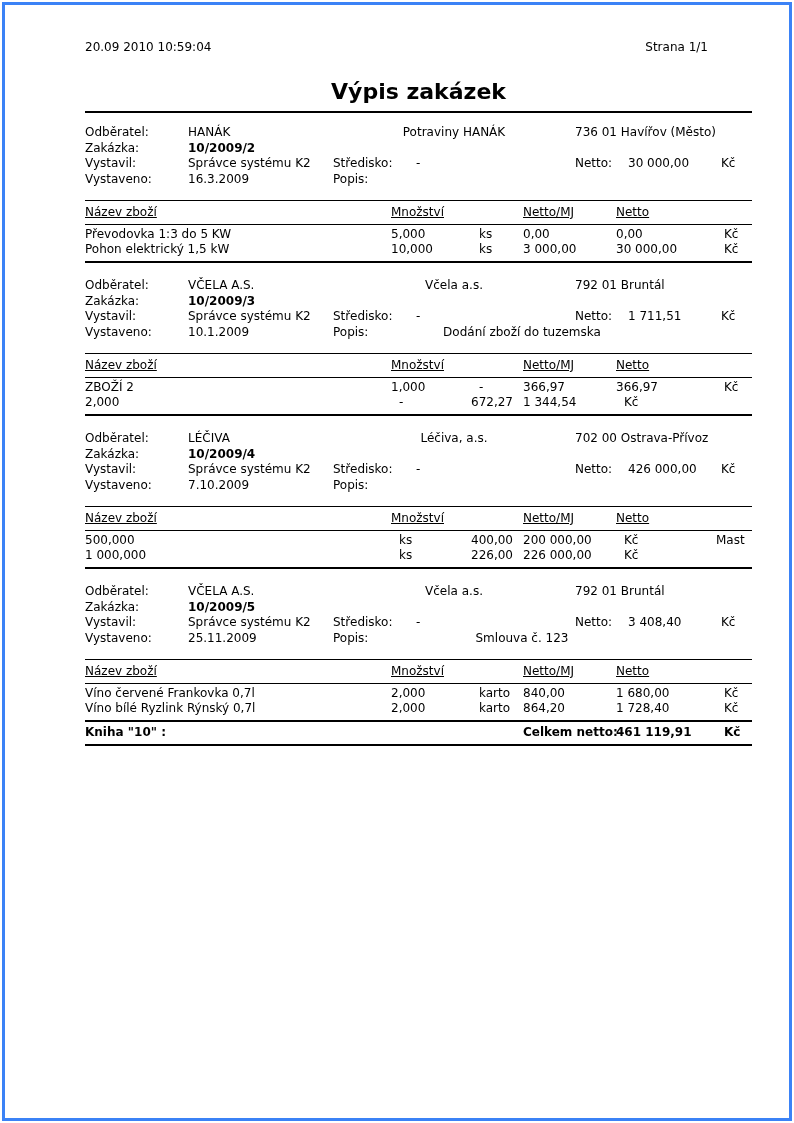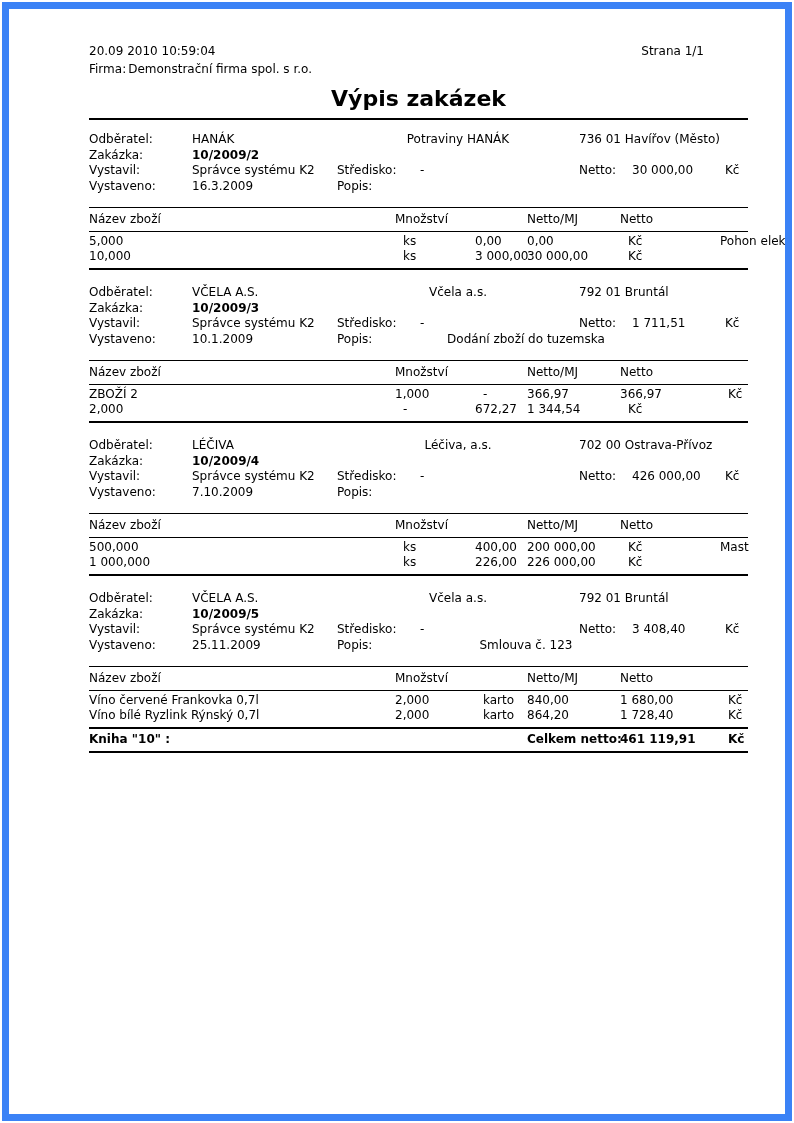--- a/index.html
+++ b/index.html
@@ -1,61 +1,57 @@
 <!DOCTYPE html>
 <html><head>
 <meta charset="utf-8">
 <style>
   html,body{margin:0;padding:0;background:#fff;}
   body{width:794px;height:1123px;position:relative;font-family:"DejaVu Sans",sans-serif;font-size:12px;color:#000;}
-  .page{position:absolute;left:2px;top:2px;right:2px;bottom:2px;border:7px solid #3b82f6;background:#fff;overflow:hidden;}
+  .page{position:absolute;left:2px;top:2px;right:2px;bottom:2px;border:3px solid #3b82f6;background:#fff;overflow:hidden;}
   .content{margin:0 37px 0 80px;padding-top:35px;}
   
   .hdr-row{display:flex;justify-content:space-between;line-height:15px;}
   .hdr-right{padding-right:44px;}
   .firm-row{display:flex;line-height:15px;margin-top:3px;}
   .firm-row .lbl{margin-right:2px;}
-  .report-title{text-align:center;font-size:22px;font-weight:bold;line-height:26px;margin-top:9px;}
+  .report-title{text-align:center;font-size:22px;font-weight:bold;line-height:26px;margin-top:24px;}
   .rule{border-top:1px solid #000;height:0;}
   .rule-thick{border-top:2px solid #000;height:0;}
   .title-rule{margin-top:6px;}
   
   .order-info{display:grid;grid-template-columns:103px 145px 83px 159px 53px 85px 1fr;line-height:15.5px;margin-top:12px;}
   .order-info.first{margin-top:12px;}
   .order-info.next{margin-top:15px;}
   .s2{grid-column:span 2;text-align:center;}
   .s3{grid-column:span 3;}
   .s6{grid-column:span 6;}
   
   .items{margin-top:13px;}
   .igrid{display:grid;grid-template-columns:306px 80px 52px 93px 100px 1fr;line-height:15px;}
-  .items-header{padding:4px 0;}
+  .items-header{padding:4px 0;text-decoration:underline;}
   .items-rows{padding:2px 0 4px 0;}
   .r{}
   .b{font-weight:bold;}
   .unit{padding-left:8px;}
   .pr5{padding-right:5px;}
   .summary{padding:3px 0 4px 0;font-weight:bold;}
   span{white-space:nowrap;overflow:visible;}
 </style>
 </head>
 <body>
 
 <div class="page">
   <div class="content">
 
     <div class="hdr-row">
       <span>20.09 2010  10:59:04</span>
       <span class="hdr-right">Strana  1/1</span>
     </div>
 
-    <div class="firm-row">
-      <span class="lbl">Firma:</span>
-      <span>Demonstrační firma spol. s r.o.</span>
-    </div>
 
     <div class="report-title">Výpis zakázek</div>
     <div class="rule-thick title-rule"></div>
 
     <div id="orders">
         <section>
           <div class="order-info first">
             <span>Odběratel:</span>
             <span>HANÁK</span>
             <span class="s2">Potraviny HANÁK</span>
@@ -79,20 +75,21 @@
             <div class="igrid items-header">
               <span>Název zboží</span>
               <span class="r">Množství</span>
               <span></span>
               <span class="r">Netto/MJ</span>
               <span class="r pr5">Netto</span>
               <span></span>
             </div>
             <div class="rule"></div>
             <div class="igrid items-rows">
+              <span>Převodovka 1:3 do 5 KW</span>
               <span class="r">5,000</span>
               <span class="unit">ks</span>
               <span class="r">0,00</span>
               <span class="r">0,00</span>
               <span class="unit">Kč</span>
               <span>Pohon elektrický 1,5 kW</span>
               <span class="r">10,000</span>
               <span class="unit">ks</span>
               <span class="r">3 000,00</span>
               <span class="r">30 000,00</span>

